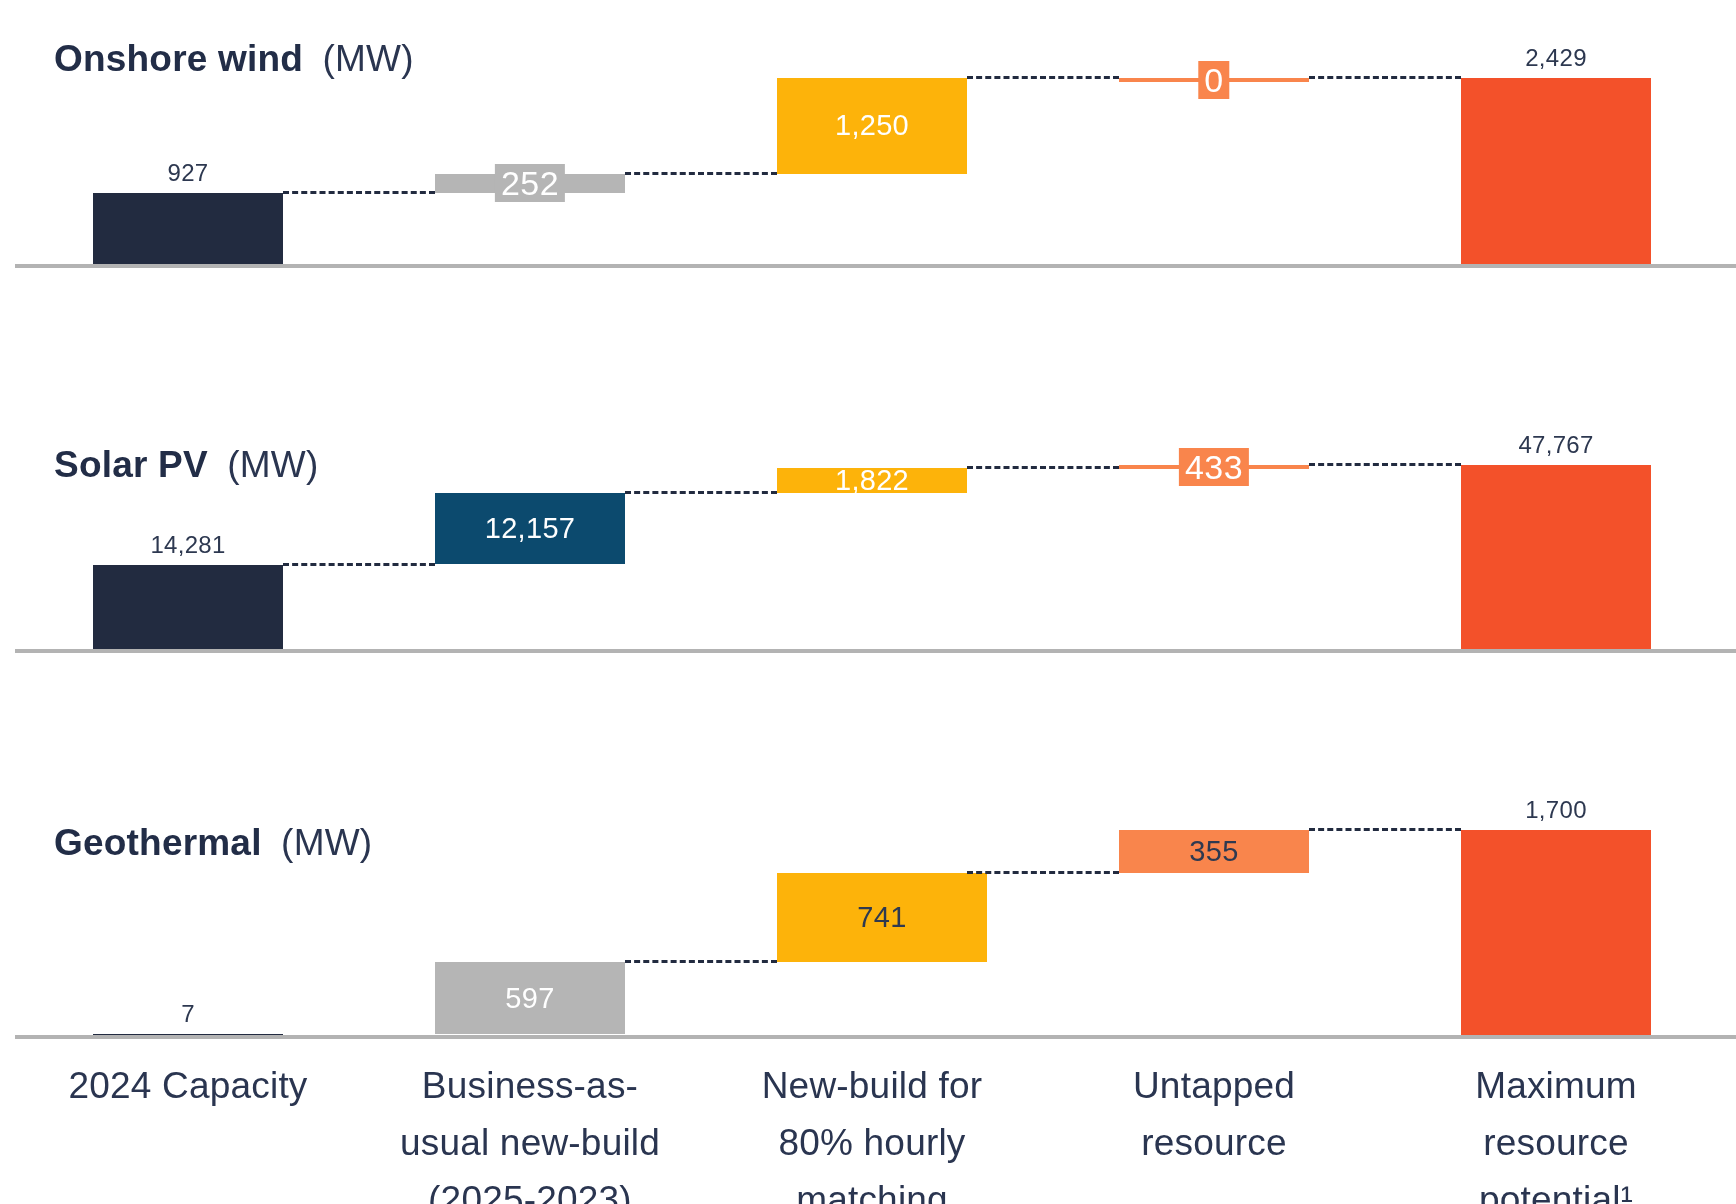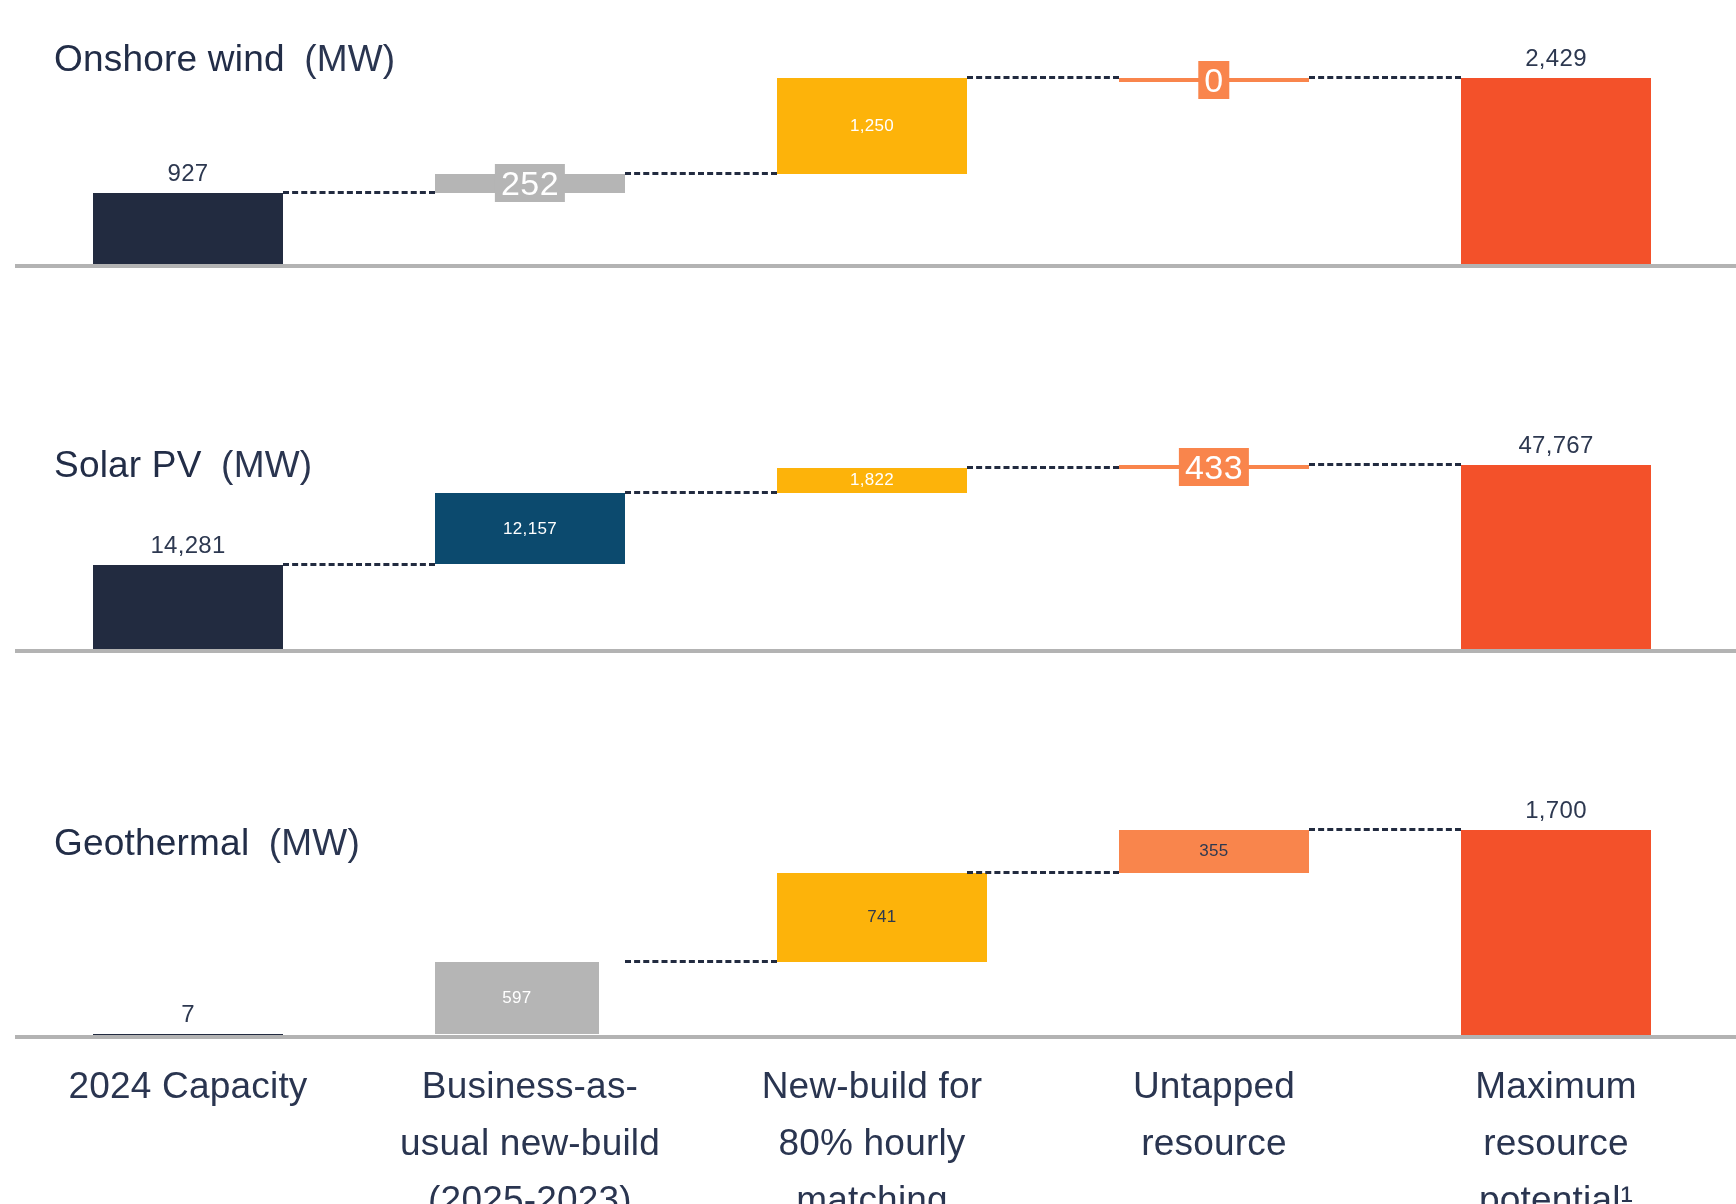--- a/index.html
+++ b/index.html
@@ -3,30 +3,30 @@
 <meta charset="utf-8">
 <style>
   html,body{margin:0;padding:0;background:#ffffff;}
   .page{
     position:relative;width:1736px;height:1204px;background:#ffffff;overflow:hidden;
     font-family:"Liberation Sans", sans-serif;
   }
   .chart-title{
     position:absolute;left:54px;font-size:37px;white-space:nowrap;letter-spacing:.2px;
   }
-  .title-main{font-weight:400;color:#222D47;}
+  .title-main{font-weight:700;color:#222D47;}
   .title-unit{font-weight:400;color:#2A3550;margin-left:9px;}
   .baseline{
     position:absolute;left:15px;width:1721px;height:4px;background:#B3B3B3;
   }
   .bar{
     position:absolute;display:flex;align-items:center;justify-content:center;
   }
   .bar-label-inside{
-    font-size:17px;letter-spacing:.3px;
+    font-size:29px;letter-spacing:.3px;
   }
   .chip{
     position:absolute;transform:translate(-50%,-50%);
     height:38px;display:flex;align-items:center;justify-content:center;
     padding:0 6px;color:#ffffff;font-size:34px;letter-spacing:.5px;line-height:1;
   }
   .value-above{
     position:absolute;transform:translateX(-50%);
     font-size:24px;color:#2D3850;white-space:nowrap;letter-spacing:.3px;
   }
@@ -95,21 +95,21 @@
   </section>
 
   <section>
     <div class="chart-title" style="top:822px">
       <span class="title-main">Geothermal</span>
       <span class="title-unit">(MW)</span>
     </div>
     <div>
         <div class="bar" style="left: 93px; top: 1034.16px; width: 190px; height: 1px; background: rgb(34, 43, 64);"></div>
         <div class="value-above" style="left: 188px; top: 1000.16px;">7</div>
-        <div class="bar" style="left: 435px; top: 962.165px; width: 164px; height: 71.9912px; background: rgb(181, 181, 181);">
+        <div class="bar" style="left: 435px; top: 962.165px; width: 190px; height: 71.9912px; background: rgb(181, 181, 181);">
           <div class="bar-label-inside" style="color: rgb(255, 255, 255);">597</div>
         </div>
         <div class="bar" style="left: 777px; top: 872.809px; width: 210px; height: 89.3559px; background: rgb(253, 179, 10);">
           <div class="bar-label-inside" style="color: rgb(46, 57, 80);">741</div>
         </div>
         <div class="bar" style="left: 1119px; top: 830px; width: 190px; height: 42.8088px; background: rgb(249, 133, 76);">
           <div class="bar-label-inside" style="color: rgb(46, 57, 80);">355</div>
         </div>
         <div class="bar" style="left: 1461px; top: 830px; width: 190px; height: 205px; background: rgb(243, 81, 42);"></div>
         <div class="value-above" style="left: 1556px; top: 796px;">1,700</div>

